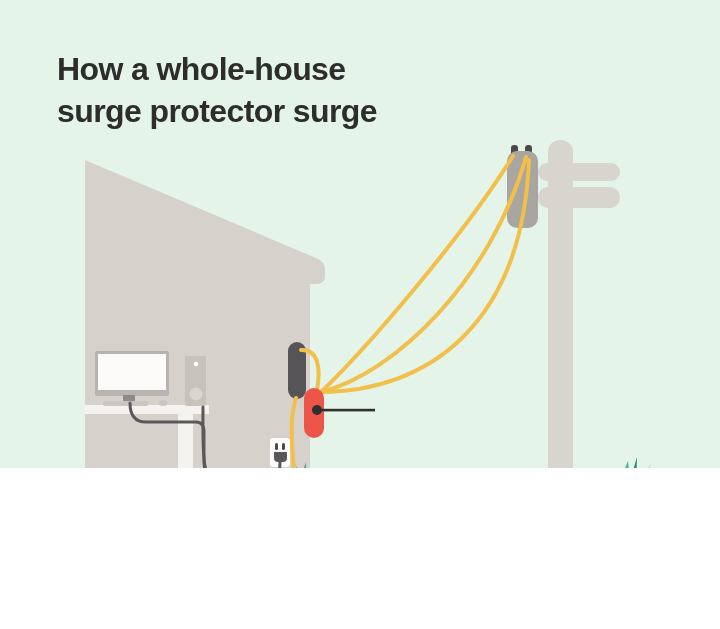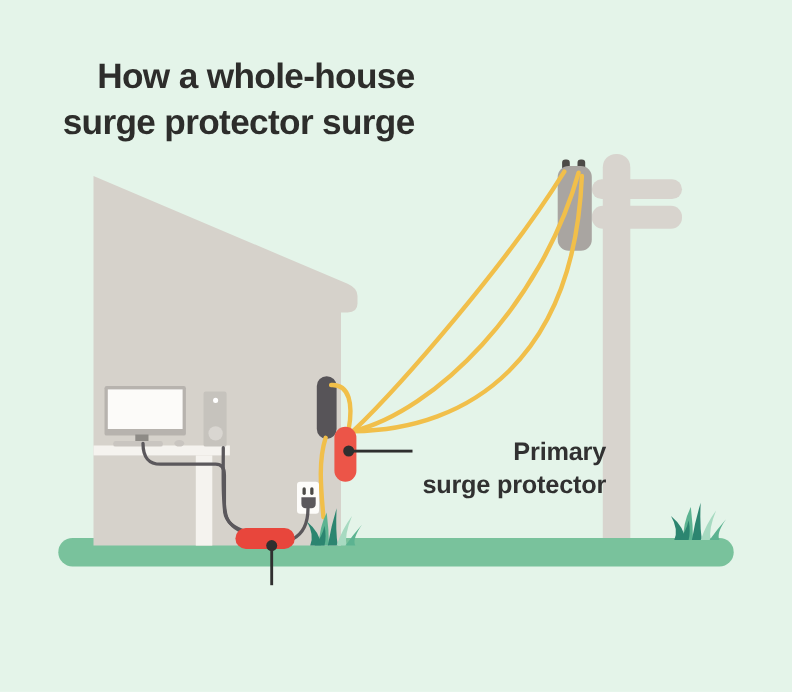--- a/index.html
+++ b/index.html
@@ -1,22 +1,21 @@
 <!DOCTYPE html>
 <html><head>
 <meta charset="utf-8">
 <style>
   html,body{margin:0;padding:0;background:#ffffff;}
   #canvas{
     position:relative;
-    width:720px;height:629px;
+    width:720px;height:468px;
     background:#e4f4e9;
     overflow:hidden;
     font-family:"Liberation Sans", sans-serif;
-    text-align:right;
   }
   #scene{position:absolute;left:0;top:0;}
   .title{
     position:absolute;left:57px;top:48px;
     font-size:32px;line-height:42px;font-weight:700;
     letter-spacing:-0.6px;color:#2d2d2b;
   }
   .title span{display:block;}
   .callout-label{
     position:absolute;
@@ -122,20 +121,16 @@
       <circle cx="247" cy="496" r="5"></circle>
       <rect x="245.7" y="499" width="2.6" height="33"></rect>
     </g>
   </svg>
 
   <div class="title">
     <span>How a whole-house</span>
     <span>surge protector surge</span>
   </div>
 
-  <div class="callout-label" id="primary-label">
-    <span>Primary</span>
-    <span>surge protector</span>
-  </div>
 
 
 
 </div>
 
 </body></html>

